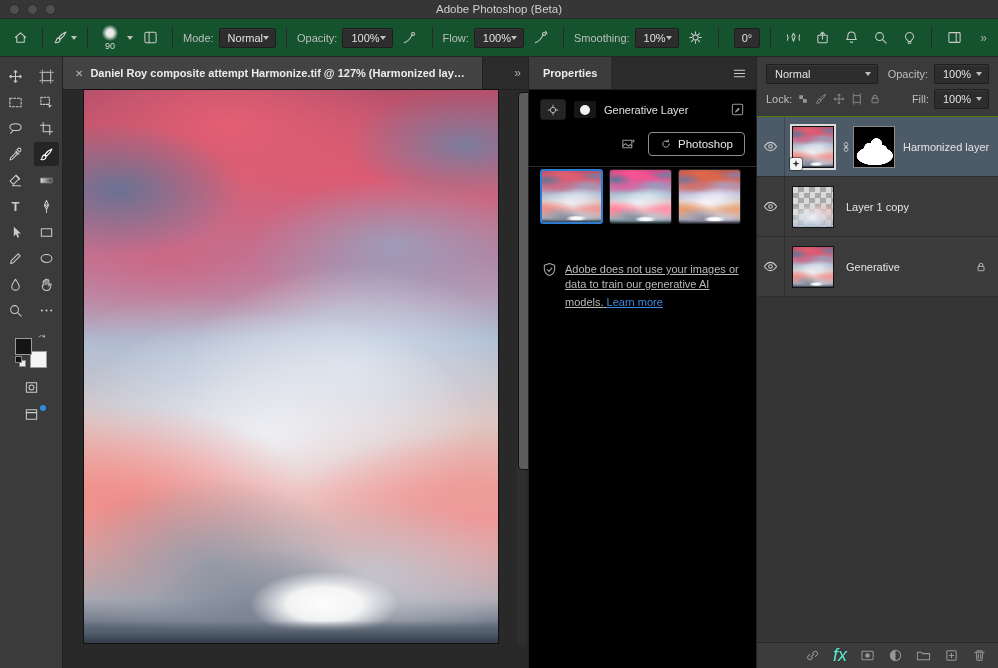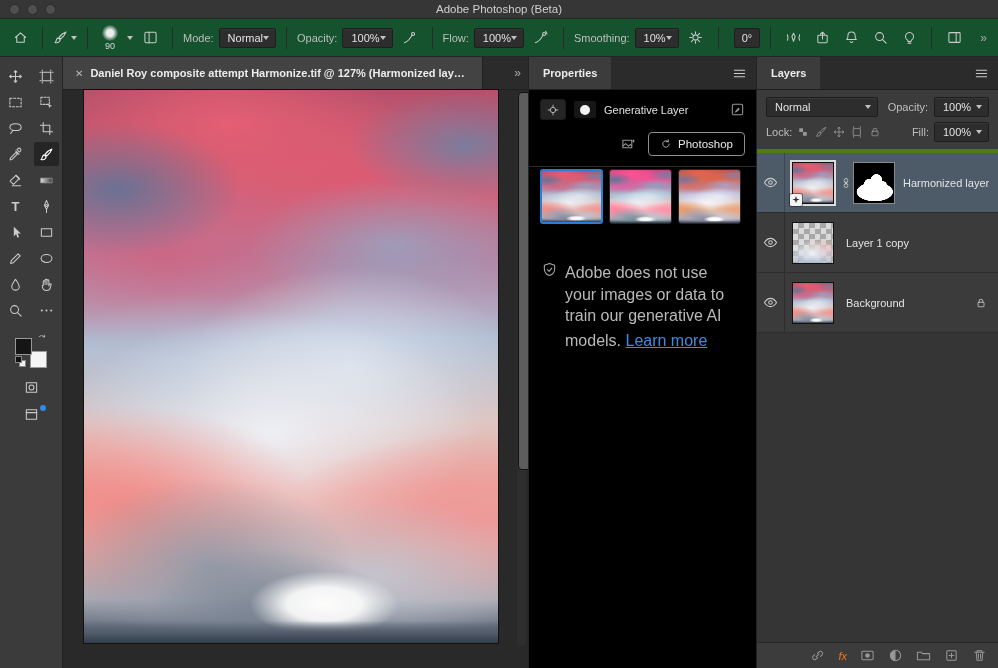--- a/index.html
+++ b/index.html
@@ -86,29 +86,29 @@
   .generate-btn{display:flex;align-items:center;gap:6px;border:1px solid #8e8e8e;border-radius:4px;height:24px;padding:0 11px;color:#e8e8e8;background:transparent;font-size:11.5px;}
   .props-divider{height:1px;background:#2d2d2d;}
   .variations-header{display:flex;align-items:center;padding:10px 11px 6px 11px;color:#e0e0e0;}
   .variations-count{margin-left:auto;color:#c4c4c4;margin-right:9px;}
   .var-thumbs{display:flex;gap:6px;padding:2px 11px;}
   .var-thumb{width:63px;height:55px;border-radius:3px;border:1px solid #262626;}
   .var-thumb.selected{border:2px solid #2e7bd2;}
   .v2{filter:hue-rotate(-15deg) saturate(1.25);}
   .v3{filter:hue-rotate(24deg) saturate(1.05) brightness(1.03);}
   .disclaimer{display:flex;gap:8px;padding:36px 16px 0 13px;}
-  .disclaimer-text{color:#b9b9b9;line-height:1.35;font-size:16px;}
+  .disclaimer-text{color:#b9b9b9;line-height:1.35;font-size:11px;text-decoration:underline;}
   .learn-more{display:inline-block;margin-top:3px;color:#3f8ae0;text-decoration:underline;}
 
   
   .layers-panel{left:756px;width:242px;}
   .layers-c1{display:flex;align-items:center;gap:6px;padding:7px 9px 5px 9px;}
   .blend-dd{width:112px;}
   .pct-dd{width:55px;}
-  .layers-c2{display:flex;align-items:center;gap:5px;padding:0 9px 7px 9px;border-bottom:4px solid #4d7c0f;}
+  .layers-c2{display:flex;align-items:center;gap:5px;padding:0 9px 7px 9px;border-bottom:1px solid #4d7c0f;}
   .lockicons{display:flex;align-items:center;gap:6px;}
   .fill-wrap{margin-left:auto;display:flex;align-items:center;gap:5px;}
   .layer-row{height:60px;display:flex;align-items:center;border-bottom:1px solid #2e2e2e;}
   .layer-row.selected{background:#4d5a68;}
   .eye-cell{width:28px;align-self:stretch;display:flex;align-items:center;justify-content:center;border-right:1px solid rgba(0,0,0,.22);}
   .thumb{width:42px;height:42px;flex:none;border:1px solid #121212;position:relative;}
   .thumb.sel-outline{box-shadow:0 0 0 2px #dcdcdc;}
   .chain{width:15px;display:flex;justify-content:center;}
   .layer-name{margin-left:8px;color:#e4e4e4;white-space:nowrap;}
   .layer-lock{margin-left:auto;margin-right:11px;}
@@ -120,21 +120,21 @@
     #000;}
   .thumb-transparent{background:
     radial-gradient(ellipse 62% 34% at 48% 76%, #eef2f6 0, rgba(238,242,246,0) 100%),
     radial-gradient(ellipse 72% 42% at 45% 98%, #8ea2bc 0, rgba(142,162,188,0) 100%),
     radial-gradient(ellipse 52% 30% at 72% 68%, rgba(232,172,172,.85) 0, rgba(232,172,172,0) 100%),
     conic-gradient(#a8a8a8 0 25%, #dadada 0 50%, #a8a8a8 0 75%, #dadada 0);
     background-size:auto,auto,auto,11px 11px;}
   .gen-badge{position:absolute;left:-3px;bottom:-3px;width:12px;height:12px;background:#f4f4f4;border-radius:2px;display:flex;align-items:center;justify-content:center;box-shadow:0 0 0 1px rgba(0,0,0,.4);}
   .layers-filler{flex:1;background:#353535;}
   .layers-bottombar{height:26px;background:#3c3c3c;border-top:1px solid #282828;display:flex;align-items:center;justify-content:flex-end;gap:13px;padding-right:11px;flex:none;}
-  .fx-glyph{color:#f97316;font-size:11px;font-style:italic;}
+  .fx-glyph{color:#5eead4;font-size:18px;font-style:italic;}
 
   
   .cloudscape{background:
     linear-gradient(to top,#323c48 0,#55606e 2%,rgba(85,96,110,0) 4%),
     radial-gradient(ellipse 18% 6% at 58% 93%,#fdfdfc 0,rgba(253,253,252,.9) 50%,rgba(253,253,252,0) 100%),
     radial-gradient(ellipse 30% 12% at 45% 95%,rgba(120,130,145,.95) 0,rgba(120,130,145,0) 100%),
     radial-gradient(ellipse 35% 16% at 30% 86%,rgba(145,155,170,.9) 0,rgba(145,155,170,0) 100%),
     radial-gradient(ellipse 40% 14% at 70% 88%,rgba(195,200,210,.85) 0,rgba(195,200,210,0) 100%),
     radial-gradient(ellipse 45% 18% at 10% 75%,rgba(242,137,134,.9) 0,rgba(242,137,134,0) 100%),
     radial-gradient(ellipse 45% 16% at 92% 78%,rgba(240,150,150,.9) 0,rgba(240,150,150,0) 100%),
@@ -497,30 +497,20 @@
         </svg>
       <div class="disclaimer-text">
         <span>Adobe does not use your images or data to train our generative AI models.</span>
         <a class="learn-more" href="#">Learn more</a>
       </div>
     </div>
   </div>
 </div>
 
 <div class="panel layers-panel">
-  <div class="panel-tabbar">
-    <div class="panel-tab">
-      <span>Layers</span>
-    </div>
-    <div class="panel-menu">
-      <svg class="ic" viewBox="0 0 16 16">
-          <path d="M2.5 4.5h11M2.5 8h11M2.5 11.5h11"></path>
-        </svg>
-    </div>
-  </div>
 
   <div class="layers-c1">
     <div class="dd blend-dd">
       <span>Normal</span>
       <span class="caret"></span>
     </div>
     <span class="lbl" style="margin-left:auto">Opacity:</span>
     <div class="dd pct-dd">
       <span>100%</span>
       <span class="caret"></span>
@@ -595,21 +585,21 @@
   </div>
 
   <div class="layer-row">
     <div class="eye-cell">
       <svg class="ic" viewBox="0 0 16 16">
           <path d="M1.5 8c2-3 4-4.4 6.5-4.4S12.5 5 14.5 8c-2 3-4 4.4-6.5 4.4S3.5 11 1.5 8z"></path>
           <circle cx="8" cy="8" r="1.9"></circle>
         </svg>
     </div>
     <div class="thumb cloudscape" style="margin:0 4px 0 7px"></div>
-    <span class="layer-name">Background</span>
+    <span class="layer-name">Generative</span>
     <div class="layer-lock">
       <svg class="s12 ic" viewBox="0 0 16 16">
           <rect x="4" y="7" width="8" height="6" rx="1"></rect>
           <path d="M5.5 7V5.5a2.5 2.5 0 0 1 5 0V7"></path>
         </svg>
     </div>
   </div>
 
   <div class="layers-filler"></div>
 

